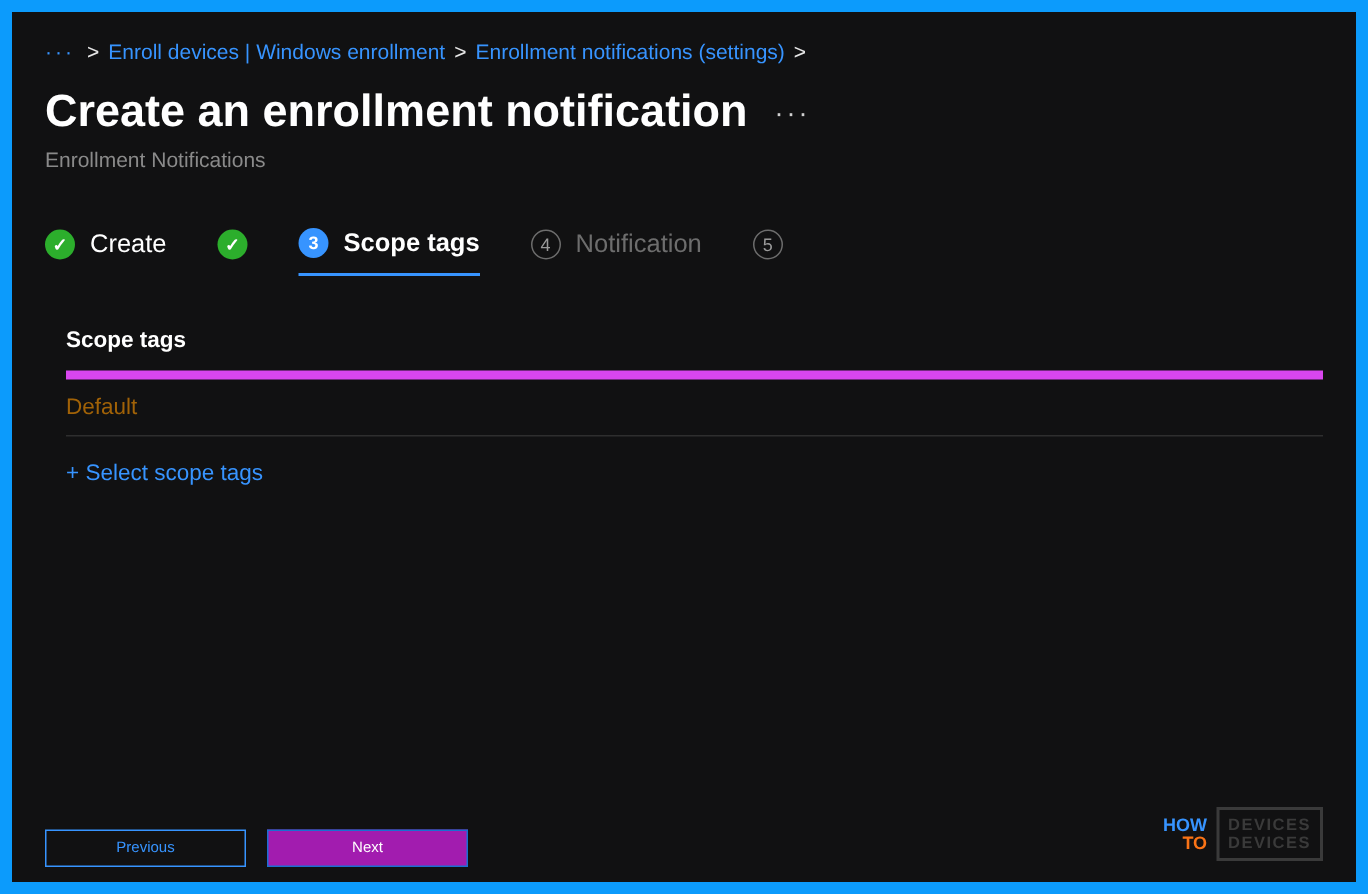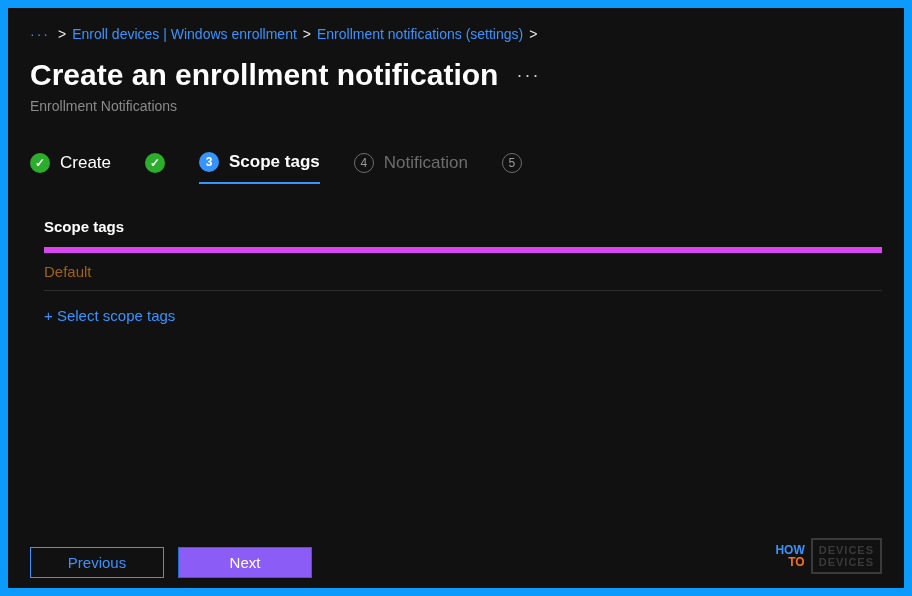--- a/index.html
+++ b/index.html
@@ -158,29 +158,29 @@
     bottom: 10px;
     left: 22px;
     right: 22px;
     display: flex;
     align-items: center;
     gap: 14px;
   }
   .btn {
     min-width: 96px;
     padding: 6px 18px;
-    font-size: 15px;
+    font-size: 10px;
     cursor: pointer;
     border: 1px solid #3794ff;
     background: #111112;
     color: #3794ff;
     text-align: center;
   }
   .btn.primary {
-    background: #8b5cf6;
+    background: #a21caf;
     border-color: #1a6fd1;
     color: #fff;
   }
   
   .watermark {
     position: absolute;
     right: 22px;
     bottom: 14px;
     display: flex;
     align-items: center;

